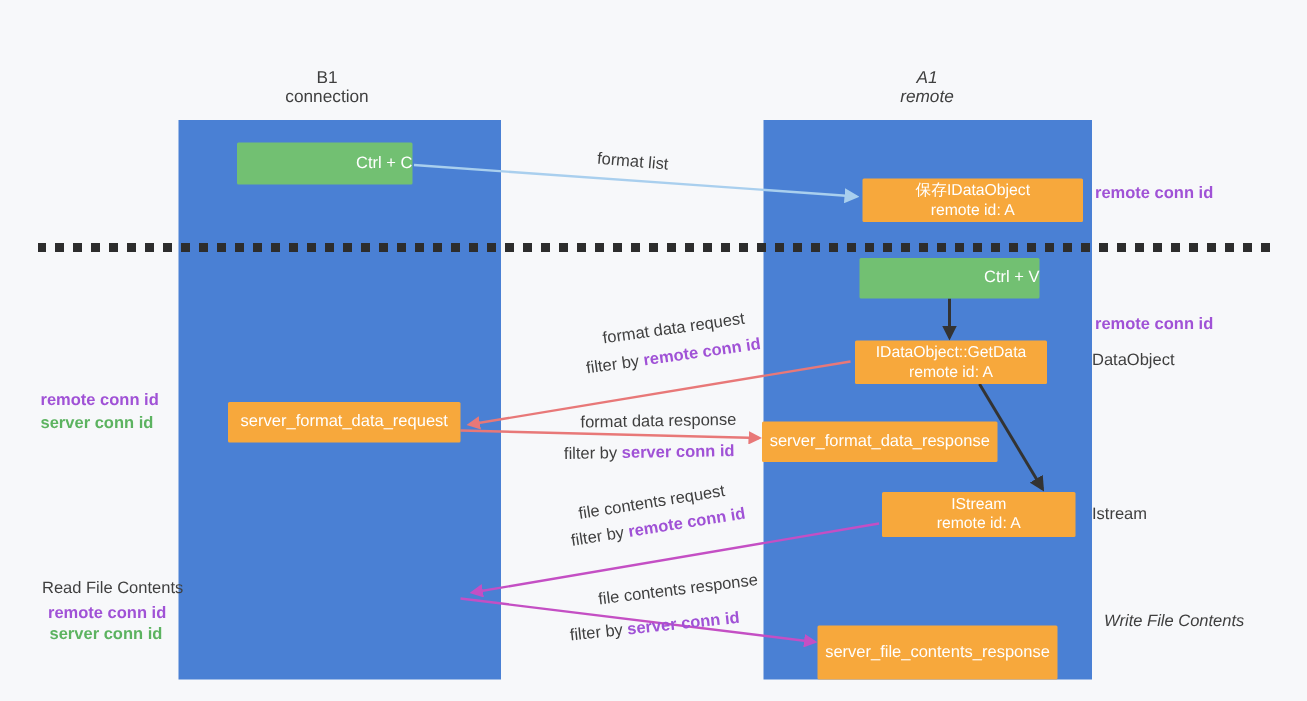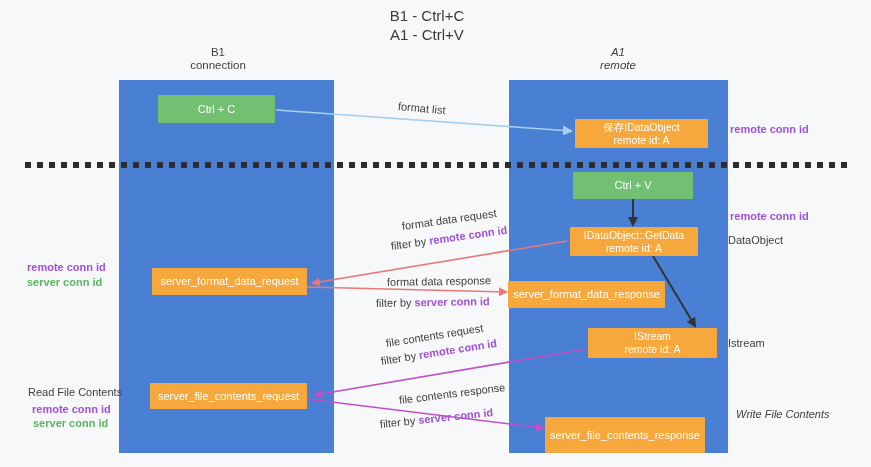--- a/index.html
+++ b/index.html
@@ -9,37 +9,33 @@
   .title{position:absolute;left:327px;top:6px;width:200px;text-align:center;
          font-size:15px;line-height:19px;color:#3b3b3b;}
   .lane-header{position:absolute;top:46px;width:120px;text-align:center;
                font-size:11.5px;line-height:13px;color:#3f3f3f;}
   .dashline{position:absolute;left:25px;top:162px;width:824px;height:6px;
             background:repeating-linear-gradient(90deg,#2d2d2d 0 6px,transparent 6px 12px);}
   .box{position:absolute;display:flex;flex-direction:column;justify-content:center;
        align-items:center;text-align:center;color:#ffffff;font-size:11px;line-height:13px;
        border-radius:1px;}
   .box.orange{background:#f7a83c;}
-  .box.green{background:#72c072;}
+  .box.green{background:#72c072;align-items:flex-end;}
   .box .l2{font-size:10.5px;}
   .lbl{position:absolute;font-size:11px;line-height:13px;color:#3f3f3f;white-space:nowrap;
        transform-origin:left center;}
   .lbl .purple, .lbl.purple{color:#a052d6;font-weight:bold;}
   .lbl.greent{color:#5cb360;font-weight:bold;}
   svg.arrows{position:absolute;left:0;top:0;pointer-events:none;}
 </style>
 </head>
 <body>
 
 <div class="canvas">
 
-  <div class="title">
-    <div>B1 - Ctrl+C</div>
-    <div>A1 - Ctrl+V</div>
-  </div>
 
   <div class="lane-header" style="left:158px;">
     <div>B1</div>
     <div>connection</div>
   </div>
   <div class="lane-header" style="left:558px;font-style:italic;">
     <div>A1</div>
     <div>remote</div>
   </div>
 
@@ -69,21 +65,21 @@
     <line x1="307" y1="287" x2="506" y2="292" stroke="#e87878" stroke-width="1.6" marker-end="url(#ah-salmon)"></line>
     <line x1="653" y1="256" x2="695" y2="326" stroke="#333333" stroke-width="2" marker-end="url(#ah-black)"></line>
     <line x1="586" y1="349" x2="315" y2="395" stroke="#c44fc4" stroke-width="1.6" marker-end="url(#ah-magenta)"></line>
     <line x1="307" y1="399" x2="543" y2="428" stroke="#c44fc4" stroke-width="1.6" marker-end="url(#ah-magenta)"></line>
   </svg>
 
   <div class="box green" style="left:158px;top:95px;width:117px;height:28px;">
     <div>Ctrl + C</div>
   </div>
 
-  <div class="box orange" style="left:575px;top:119px;width:133px;height:29px;">
+  <div class="box orange" style="left:575px;top:119px;width:147px;height:29px;">
     <div class="l2">保存IDataObject</div>
     <div class="l2">remote id: A</div>
   </div>
 
   <div class="box green" style="left:573px;top:172px;width:120px;height:27px;">
     <div>Ctrl + V</div>
   </div>
 
   <div class="box orange" style="left:570px;top:227px;width:128px;height:29px;">
     <div class="l2">IDataObject::GetData</div>
@@ -96,23 +92,20 @@
 
   <div class="box orange" style="left:508px;top:281px;width:157px;height:27px;">
     <div>server_format_data_response</div>
   </div>
 
   <div class="box orange" style="left:588px;top:328px;width:129px;height:30px;">
     <div class="l2">IStream</div>
     <div class="l2">remote id: A</div>
   </div>
 
-  <div class="box orange" style="left:150px;top:383px;width:157px;height:26px;">
-    <div>server_file_contents_request</div>
-  </div>
 
   <div class="box orange" style="left:545px;top:417px;width:160px;height:36px;">
     <div>server_file_contents_response</div>
   </div>
 
   <div class="lbl" style="left:398px;top:100px;transform:rotate(5deg);">format list</div>
 
   <div class="lbl" style="left:402px;top:220px;transform:rotate(-8deg);">format data request</div>
   <div class="lbl" style="left:391px;top:240px;transform:rotate(-8deg);">
     <span>filter by </span><span class="purple">remote conn id</span>

